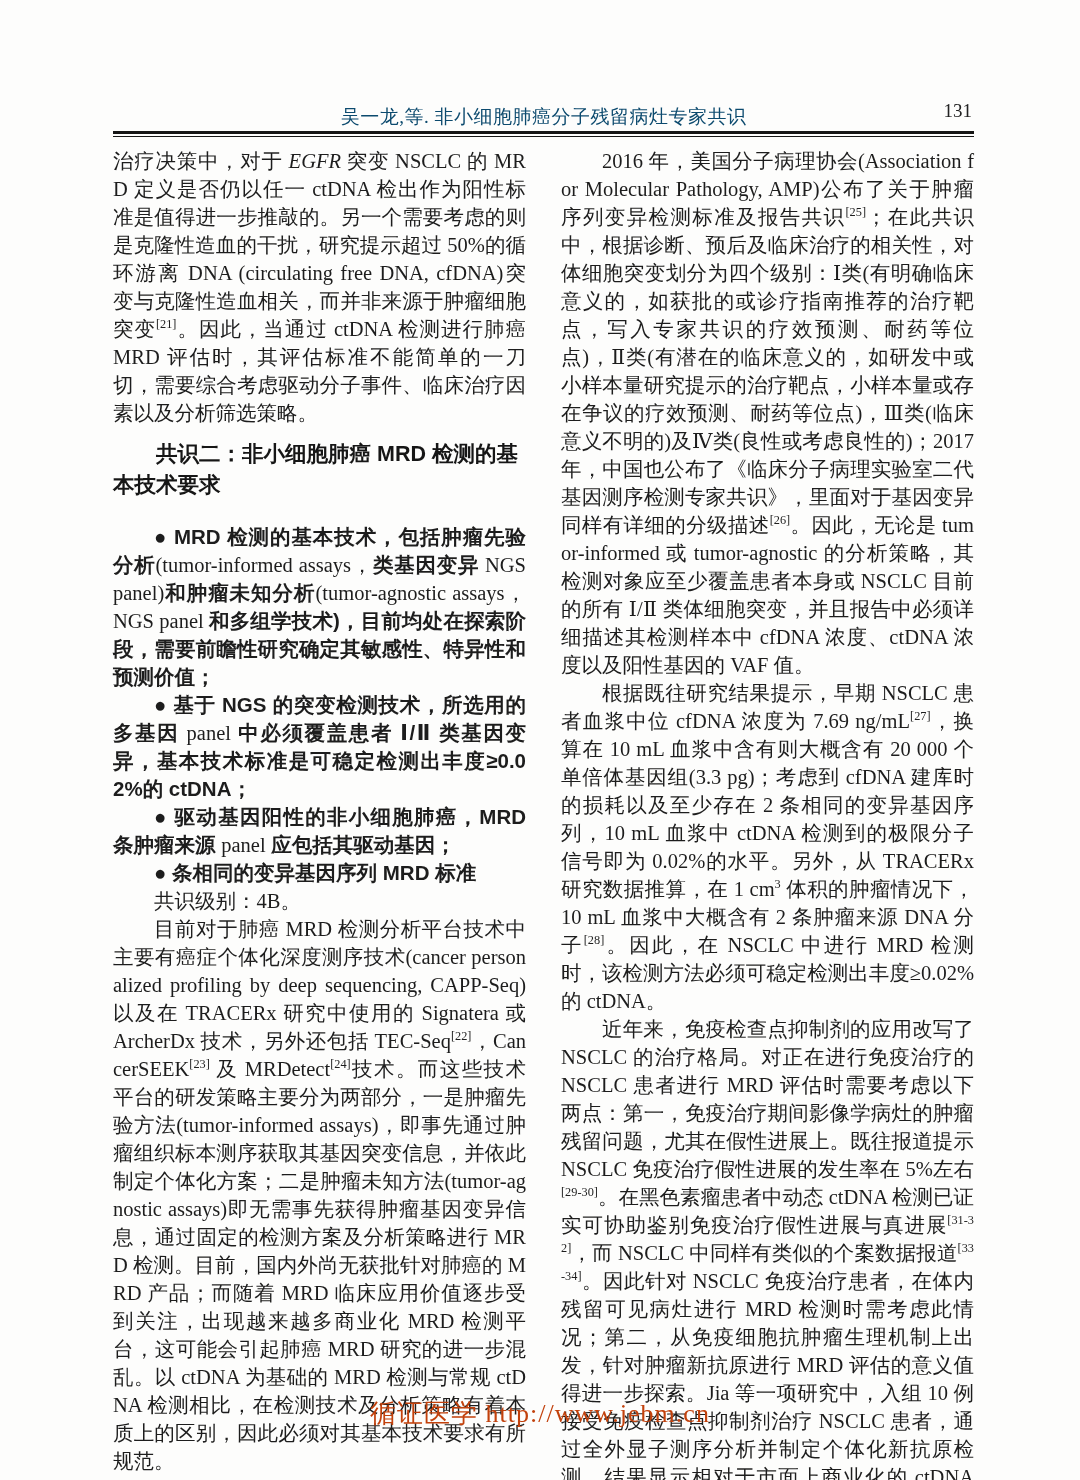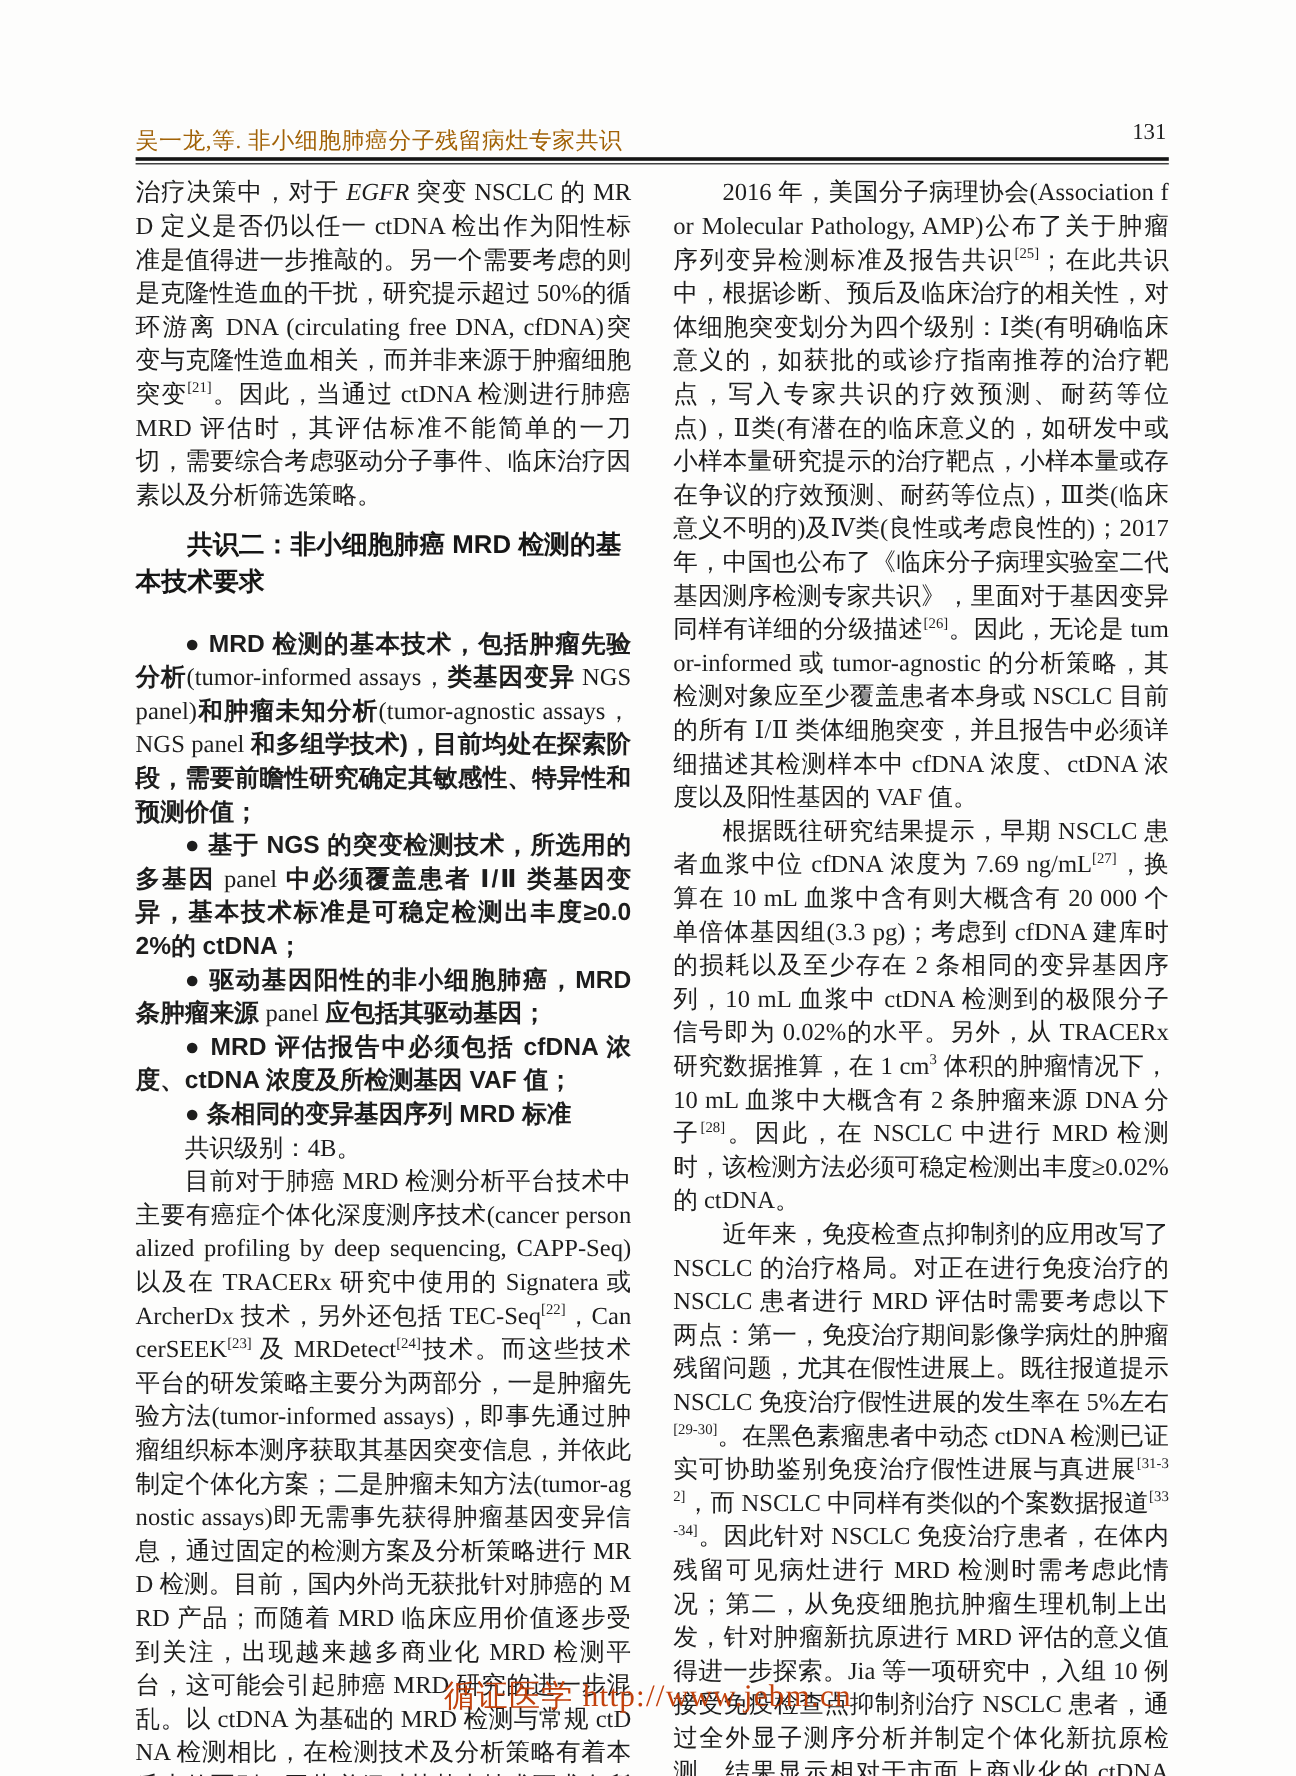--- a/index.html
+++ b/index.html
@@ -8,21 +8,21 @@
     width:1080px; height:1480px;
     background:#fdfdfc;
     overflow:hidden;
     font-family:"Liberation Serif","DejaVu Serif",serif;
     color:#1d1d1d;
   }
   
   .running-head { position:absolute; top:102px; left:113px; right:106px; height:30px; }
   .rh-title {
     position:absolute; left:0; right:0; top:2px;
-    font-size:19px; letter-spacing:0.5px; color:#a16207;
+    text-align:center; font-size:19px; letter-spacing:0.5px; color:#0c4a6e;
   }
   .rh-page { position:absolute; right:2px; top:-2px; font-size:19px; color:#222; }
   .head-rule { position:absolute; top:131px; left:113px; right:106px; }
   .rule-thick { height:3px; background:#151515; }
   .rule-thin  { height:1px; background:#151515; margin-top:2px; }
 
   
   .columns {
     position:absolute; top:147px; left:113px; width:861px;
     display:flex; gap:35px;
@@ -74,21 +74,20 @@
   </div>
 
   <main class="columns">
 
     <section class="col">
       <p class="body noindent"><span>治疗决策中，对于 </span><span class="ital">EGFR</span><span> 突变 NSCLC 的 MRD 定义是否仍以任一 ctDNA 检出作为阳性标准是值得进一步推敲的。另一个需要考虑的则是克隆性造血的干扰，研究提示超过 50%的循环游离 DNA (circulating free DNA, cfDNA)突变与克隆性造血相关，而并非来源于肿瘤细胞突变</span><sup>[21]</sup><span>。因此，当通过 ctDNA 检测进行肺癌 MRD 评估时，其评估标准不能简单的一刀切，需要综合考虑驱动分子事件、临床治疗因素以及分析筛选策略。</span></p>
       <h2 class="heading"><span>共识二：非小细胞肺癌 MRD 检测的基本技术要求</span></h2>
       <p class="body"><span class="zh-bold">● MRD 检测的基本技术，包括肿瘤先验分析</span><span>(tumor-informed assays，</span><span class="zh-bold">类基因变异</span><span> NGS panel)</span><span class="zh-bold">和肿瘤未知分析</span><span>(tumor-agnostic assays，NGS panel </span><span class="zh-bold">和多组学技术)，目前均处在探索阶段，需要前瞻性研究确定其敏感性、特异性和预测价值；</span></p>
       <p class="body"><span class="zh-bold">● 基于 NGS 的突变检测技术，所选用的多基因 </span><span>panel</span><span class="zh-bold"> 中必须覆盖患者 Ⅰ/Ⅱ 类基因变异，基本技术标准是可稳定检测出丰度≥0.02%的 ctDNA；</span></p>
       <p class="body"><span class="zh-bold">● 驱动基因阳性的非小细胞肺癌，MRD 条肿瘤来源 </span><span>panel</span><span class="zh-bold"> 应包括其驱动基因；</span></p>
-      <p class="body"><span class="zh-bold">● MRD 评估报告中必须包括 cfDNA 浓度、ctDNA 浓度及所检测基因 VAF 值；</span></p>
       <p class="body"><span class="zh-bold">● 条相同的变异基因序列 MRD 标准</span></p>
       <p class="body"><span>共识级别：4B。</span></p>
       <p class="body"><span>目前对于肺癌 MRD 检测分析平台技术中主要有癌症个体化深度测序技术(cancer personalized profiling by deep sequencing, CAPP-Seq)以及在 TRACERx 研究中使用的 Signatera 或 ArcherDx 技术，另外还包括 TEC-Seq</span><sup>[22]</sup><span>，CancerSEEK</span><sup>[23]</sup><span> 及 MRDetect</span><sup>[24]</sup><span>技术。而这些技术平台的研发策略主要分为两部分，一是肿瘤先验方法(tumor-informed assays)，即事先通过肿瘤组织标本测序获取其基因突变信息，并依此制定个体化方案；二是肿瘤未知方法(tumor-agnostic assays)即无需事先获得肿瘤基因变异信息，通过固定的检测方案及分析策略进行 MRD 检测。目前，国内外尚无获批针对肺癌的 MRD 产品；而随着 MRD 临床应用价值逐步受到关注，出现越来越多商业化 MRD 检测平台，这可能会引起肺癌 MRD 研究的进一步混乱。以 ctDNA 为基础的 MRD 检测与常规 ctDNA 检测相比，在检测技术及分析策略有着本质上的区别，因此必须对其基本技术要求有所规范。</span></p>
     </section>
 
     <section class="col">
       <p class="body"><span>2016 年，美国分子病理协会(Association for Molecular Pathology, AMP)公布了关于肿瘤序列变异检测标准及报告共识</span><sup>[25]</sup><span>；在此共识中，根据诊断、预后及临床治疗的相关性，对体细胞突变划分为四个级别：Ⅰ类(有明确临床意义的，如获批的或诊疗指南推荐的治疗靶点，写入专家共识的疗效预测、耐药等位点)，Ⅱ类(有潜在的临床意义的，如研发中或小样本量研究提示的治疗靶点，小样本量或存在争议的疗效预测、耐药等位点)，Ⅲ类(临床意义不明的)及Ⅳ类(良性或考虑良性的)；2017 年，中国也公布了《临床分子病理实验室二代基因测序检测专家共识》，里面对于基因变异同样有详细的分级描述</span><sup>[26]</sup><span>。因此，无论是 tumor-informed 或 tumor-agnostic 的分析策略，其检测对象应至少覆盖患者本身或 NSCLC 目前的所有 Ⅰ/Ⅱ 类体细胞突变，并且报告中必须详细描述其检测样本中 cfDNA 浓度、ctDNA 浓度以及阳性基因的 VAF 值。</span></p>
       <p class="body"><span>根据既往研究结果提示，早期 NSCLC 患者血浆中位 cfDNA 浓度为 7.69 ng/mL</span><sup>[27]</sup><span>，换算在 10 mL 血浆中含有则大概含有 20 000 个单倍体基因组(3.3 pg)；考虑到 cfDNA 建库时的损耗以及至少存在 2 条相同的变异基因序列，10 mL 血浆中 ctDNA 检测到的极限分子信号即为 0.02%的水平。另外，从 TRACERx 研究数据推算，在 1 cm</span><sup>3</sup><span> 体积的肿瘤情况下，10 mL 血浆中大概含有 2 条肿瘤来源 DNA 分子</span><sup>[28]</sup><span>。因此，在 NSCLC 中进行 MRD 检测时，该检测方法必须可稳定检测出丰度≥0.02%的 ctDNA。</span></p>
       <p class="body"><span>近年来，免疫检查点抑制剂的应用改写了 NSCLC 的治疗格局。对正在进行免疫治疗的 NSCLC 患者进行 MRD 评估时需要考虑以下两点：第一，免疫治疗期间影像学病灶的肿瘤残留问题，尤其在假性进展上。既往报道提示 NSCLC 免疫治疗假性进展的发生率在 5%左右</span><sup>[29-30]</sup><span>。在黑色素瘤患者中动态 ctDNA 检测已证实可协助鉴别免疫治疗假性进展与真进展</span><sup>[31-32]</sup><span>，而 NSCLC 中同样有类似的个案数据报道</span><sup>[33-34]</sup><span>。因此针对 NSCLC 免疫治疗患者，在体内残留可见病灶进行 MRD 检测时需考虑此情况；第二，从免疫细胞抗肿瘤生理机制上出发，针对肿瘤新抗原进行 MRD 评估的意义值得进一步探索。Jia 等一项研究中，入组 10 例接受免疫检查点抑制剂治疗 NSCLC 患者，通过全外显子测序分析并制定个体化新抗原检测，结果显示相对于市面上商业化的 ctDNA 检测产品，这一针对肿</span></p>
     </section>

